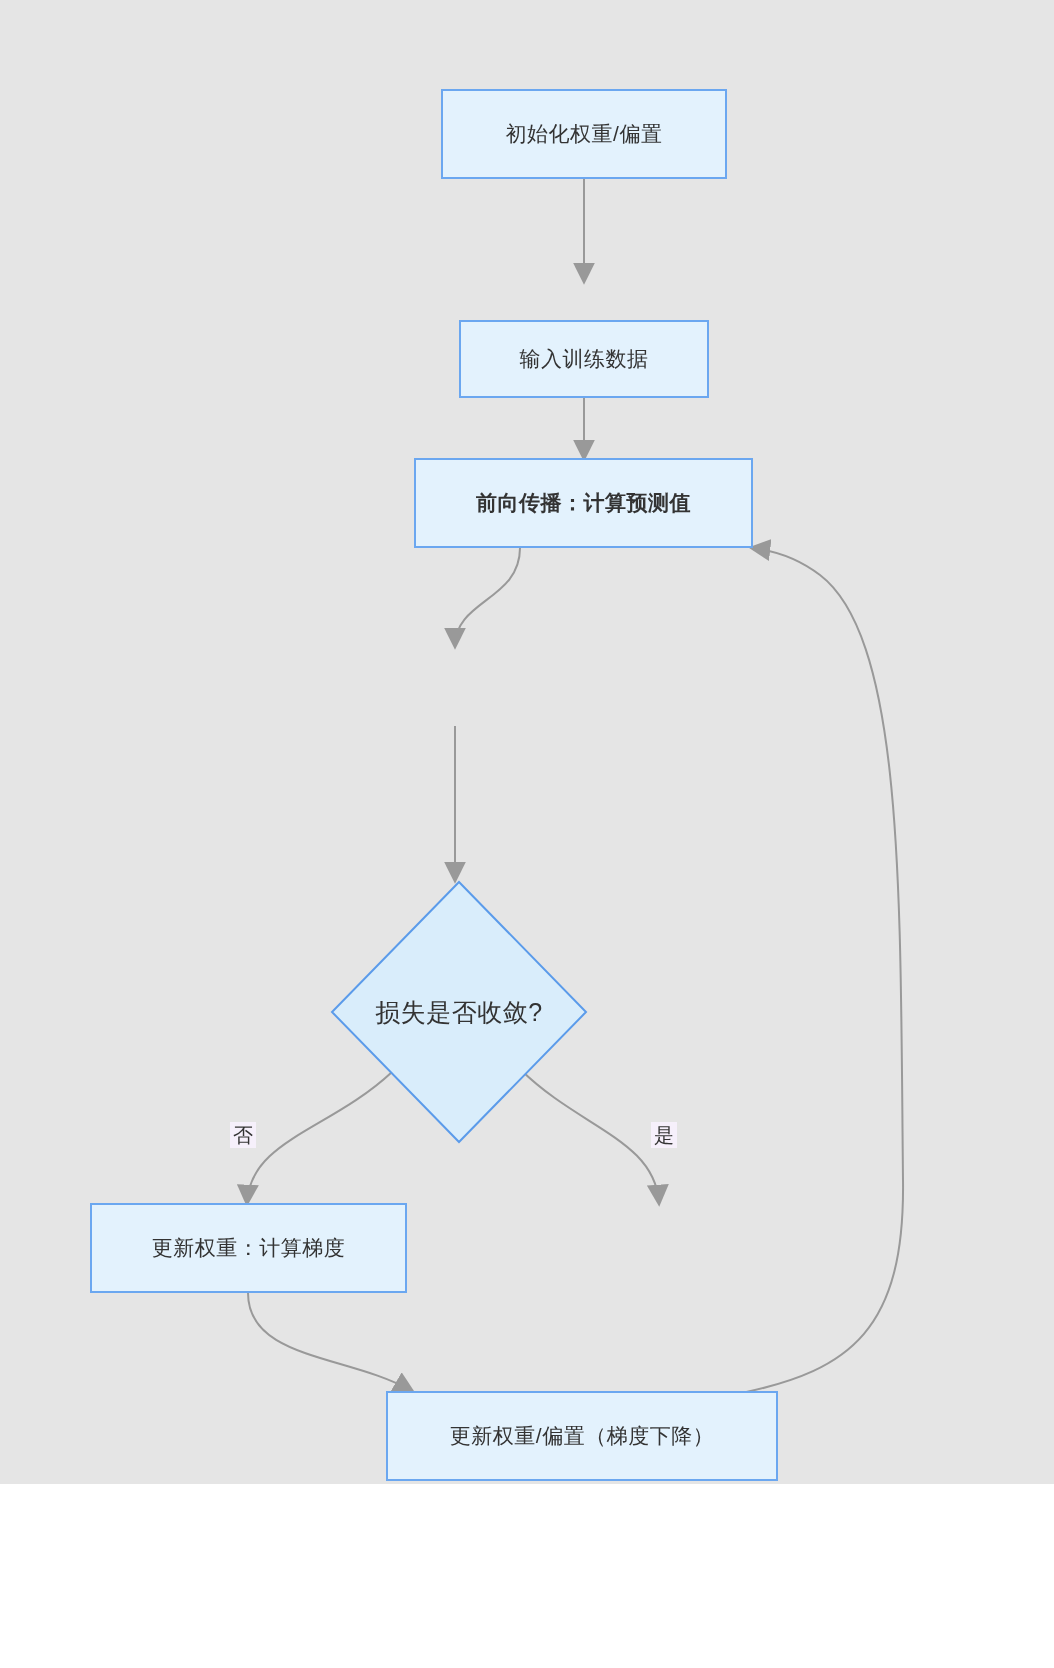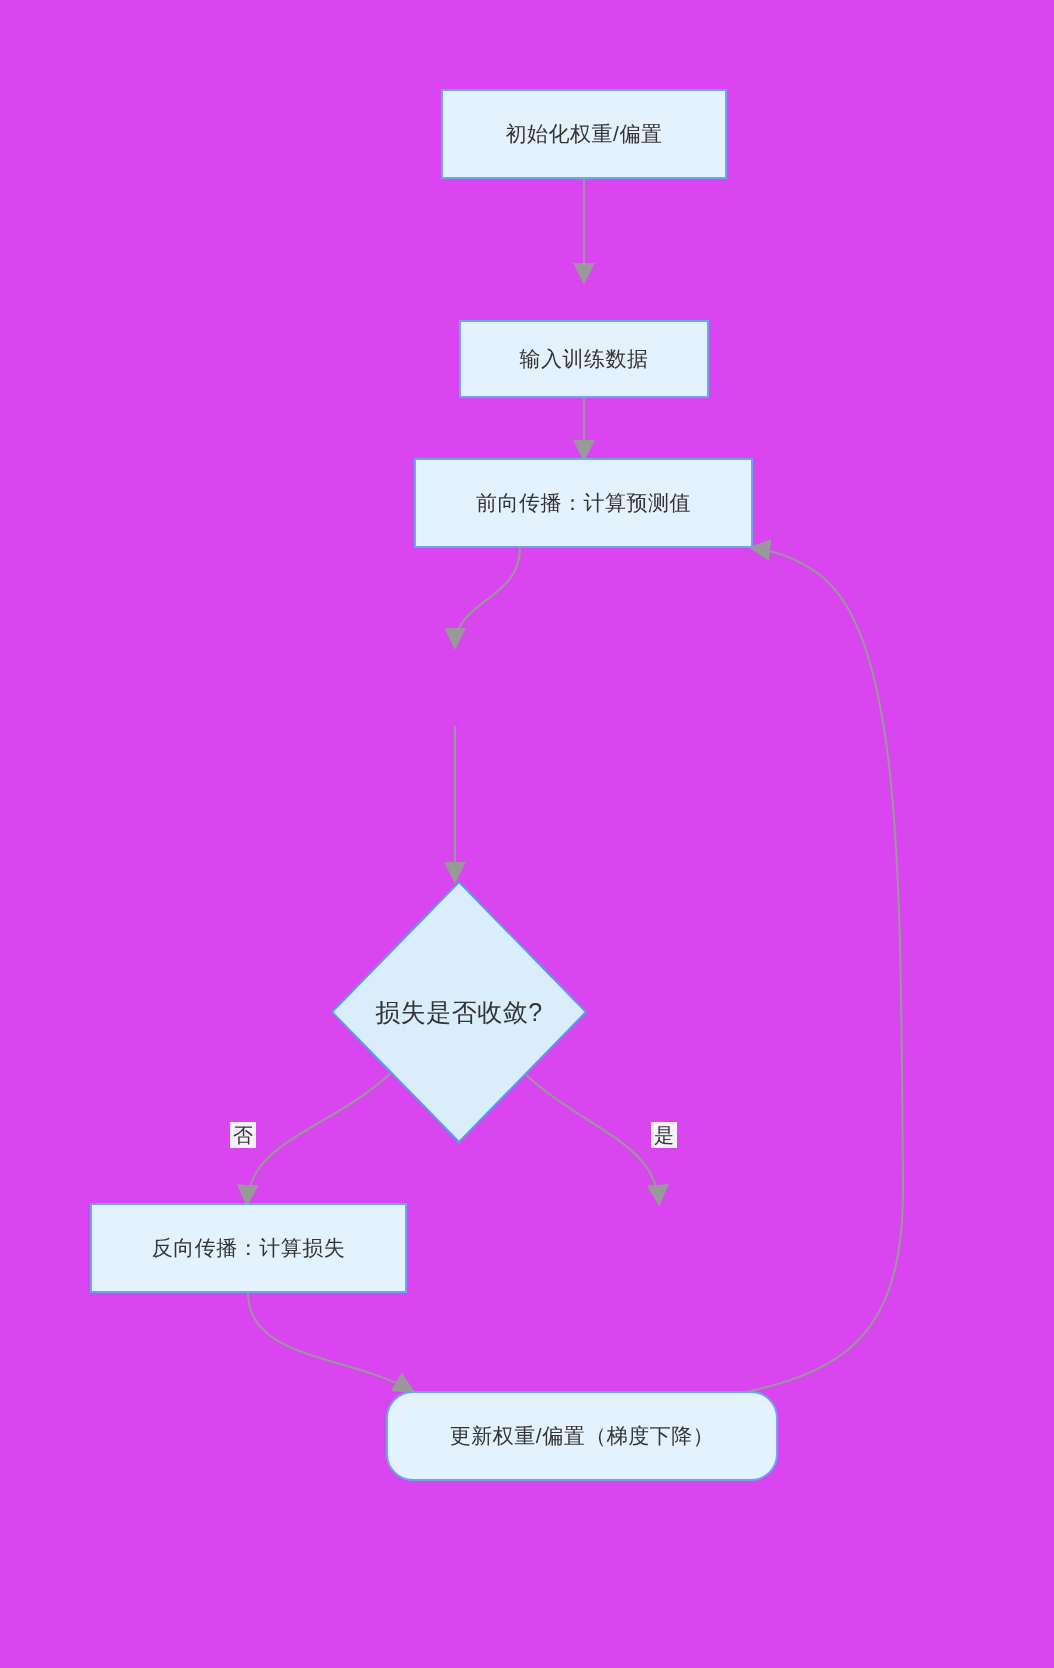--- a/index.html
+++ b/index.html
@@ -7,22 +7,22 @@
     margin: 0;
     padding: 0;
     background: #ffffff;
   }
   body {
     font-family: "Liberation Sans", "DejaVu Sans", sans-serif;
   }
   #canvas {
     position: relative;
     width: 1054px;
-    height: 1668px;
-    background: #d946ef;
+    height: 1484px;
+    background: #e5e5e5;
     overflow: hidden;
   }
   svg#edges {
     position: absolute;
     left: 0;
     top: 0;
     width: 1054px;
     height: 1668px;
     pointer-events: none;
   }
@@ -116,42 +116,42 @@
   </svg>
 
   <div class="node" style="left:441px; top:89px; width:286px; height:90px;">
     <span>初始化权重/偏置</span>
   </div>
 
   <div class="node" style="left:459px; top:281px; width:250px; height:78px;margin-top:39px;">
     <span>输入训练数据</span>
   </div>
 
-  <div class="node" style="left:414px; top:458px; width:339px; height:90px;">
+  <div class="node" style="left:414px; top:458px; width:339px; height:90px;font-weight:bold;">
     <span>前向传播：计算预测值</span>
   </div>
 
 
   <div class="decision-wrap" style="left:330px; top:880px; width:258px; height:264px;">
     <svg class="decision-shape" viewBox="0 0 258 264" preserveAspectRatio="none">
       <polygon points="129,2 256,132 129,262 2,132"></polygon>
     </svg>
     <span class="decision-label">损失是否收敛?</span>
   </div>
 
   <div class="edge-label" style="left:230px; top:1122px;">
     <span>否</span>
   </div>
 
   <div class="edge-label" style="left:651px; top:1122px;">
     <span>是</span>
   </div>
 
   <div class="node" style="left:90px; top:1203px; width:317px; height:90px;">
-    <span>反向传播：计算损失</span>
+    <span>更新权重：计算梯度</span>
   </div>
 
 
-  <div class="node" style="left:386px; top:1391px; width:392px; height:90px;border-radius:27px;">
+  <div class="node" style="left:386px; top:1391px; width:392px; height:90px;">
     <span>更新权重/偏置（梯度下降）</span>
   </div>
 
 </div>
 
 </body></html>

